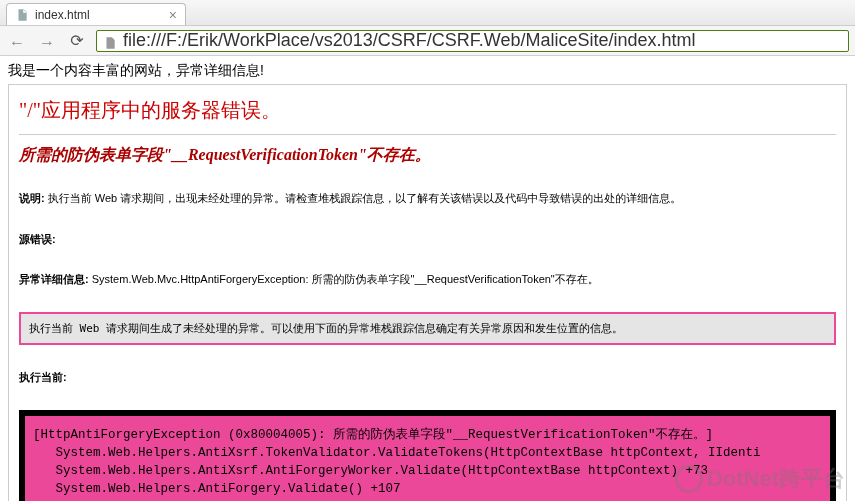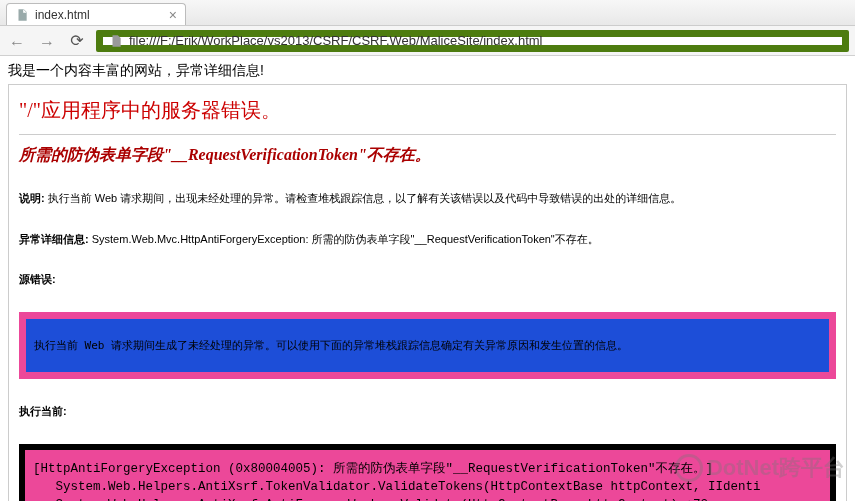--- a/index.html
+++ b/index.html
@@ -6,33 +6,33 @@
 body { font-family:"Microsoft YaHei",Arial,sans-serif; font-size:12px; color:#000; background:#fff; width:855px; height:501px; overflow:hidden; position:relative; }
 .titlebar { height:26px; background:linear-gradient(#f7f7f7,#e8e8e8); border-bottom:1px solid #ccc; display:flex; align-items:flex-end; padding-left:6px; }
 .tab { background:#fff; border:1px solid #bcbcbc; border-bottom:none; border-radius:4px 4px 0 0; height:22px; width:180px; display:flex; align-items:center; padding:0 8px; font-size:12px; color:#333; margin-top:4px; }
 .tab .favicon { width:14px; height:14px; margin-right:6px; display:flex; align-items:center; justify-content:center; }
 .tab .favicon svg { width:14px; height:14px; }
 .tab .title { flex:1; white-space:nowrap; overflow:hidden; text-overflow:ellipsis; }
 .tab .close { color:#888; font-size:14px; cursor:pointer; }
 .toolbar { height:30px; background:#f5f5f5; border-bottom:1px solid #d0d0d0; display:flex; align-items:center; padding:0 6px; gap:8px; }
 .navbtn { width:22px; height:22px; display:flex; align-items:center; justify-content:center; color:#888; font-size:16px; cursor:pointer; }
 .navbtn.enabled { color:#555; }
-.addrbar { flex:1; height:22px; background:#fff; border:7px solid #4d7c0f; border-radius:2px; display:flex; align-items:center; padding:0 6px; font-size:13px; color:#333; }
+.addrbar { flex:1; height:22px; background:#fff; border:1px solid #4d7c0f; border-radius:2px; display:flex; align-items:center; padding:0 6px; font-size:18px; color:#333; }
 .addrbar .fileicon { width:14px; height:14px; margin-right:6px; color:#888; }
 .content { padding:6px 8px; }
 .banner { font-size:14px; margin-bottom:4px; }
 .error-frame { border:1px solid #ccc; padding:8px 10px; background:#fff; font-family:Verdana,Arial,sans-serif; }
 .h1err { font-family:"Microsoft YaHei",Verdana; font-size:20px; color:#c00; font-weight:normal; margin:4px 0 10px 0; }
 .hr { border:none; border-top:1px solid #ccc; margin:6px 0 10px 0; }
 .h2err { font-family:"Microsoft YaHei",Verdana; font-size:16px; font-style:italic; color:#a00; margin:6px 0 14px 0; }
 .lbl { font-size:11px; margin:24px 0; line-height:1.5; }
 .lbl b { font-weight:bold; }
-.codeblock { background:#1d4ed8; border:7px solid #ec4899; padding:18px 8px; font-size:11px; font-family:"Microsoft YaHei",Consolas,monospace; margin:6px 0 10px 0; line-height:1.6; }
+.codeblock { background:#e5e5e5; border:2px solid #ec4899; padding:6px 8px; font-size:11px; font-family:"Microsoft YaHei",Consolas,monospace; margin:6px 0 10px 0; line-height:1.6; }
 .stackblock { background:#ec4899; border:6px solid #000000; padding:10px 8px; font-family:Consolas,"Courier New",monospace; font-size:12.5px; line-height:1.45; white-space:pre; overflow:hidden; }
-.watermark { position:absolute; right:10px; bottom:18px; font-size:22px; color:rgba(120,120,120,.35); font-weight:bold; pointer-events:none; display:flex; align-items:center; gap:4px; }
+.watermark { position:absolute; right:10px; bottom:7px; font-size:22px; color:rgba(120,120,120,.35); font-weight:bold; pointer-events:none; display:flex; align-items:center; gap:4px; }
 .watermark .circ { width:28px; height:28px; border:3px solid rgba(120,120,120,.35); border-radius:50%; display:inline-block; }
 </style>
 </head>
 <body>
 
 <div class="titlebar">
   <div class="tab">
     <span class="favicon">
       <svg viewBox="0 0 24 24">
           <path fill="#9aa" d="M6 2h9l5 5v15H6z"></path>
@@ -64,25 +64,25 @@
   <div class="error-frame">
     <h1 class="h1err">"/"应用程序中的服务器错误。</h1>
     <hr class="hr">
     <h2 class="h2err">所需的防伪表单字段"__RequestVerificationToken"不存在。</h2>
 
     <div class="lbl">
       <b>说明:</b><span> 执行当前 Web 请求期间，出现未经处理的异常。请检查堆栈跟踪信息，以了解有关该错误以及代码中导致错误的出处的详细信息。</span>
     </div>
 
     <div class="lbl">
-      <b>异常详细信息:</b><span> System.Web.Mvc.HttpAntiForgeryException: 所需的防伪表单字段"__RequestVerificationToken"不存在。</span>
+      <b>源错误:</b>
     </div>
 
     <div class="lbl">
-      <b>源错误:</b>
+      <b>异常详细信息:</b><span> System.Web.Mvc.HttpAntiForgeryException: 所需的防伪表单字段"__RequestVerificationToken"不存在。</span>
     </div>
     <div class="codeblock">执行当前 Web 请求期间生成了未经处理的异常。可以使用下面的异常堆栈跟踪信息确定有关异常原因和发生位置的信息。</div>
 
     <div class="lbl">
       <b>执行当前:</b>
     </div>
     <div class="stackblock">[HttpAntiForgeryException (0x80004005): 所需的防伪表单字段"__RequestVerificationToken"不存在。]
    System.Web.Helpers.AntiXsrf.TokenValidator.ValidateTokens(HttpContextBase httpContext, IIdenti
    System.Web.Helpers.AntiXsrf.AntiForgeryWorker.Validate(HttpContextBase httpContext) +73
    System.Web.Helpers.AntiForgery.Validate() +107

